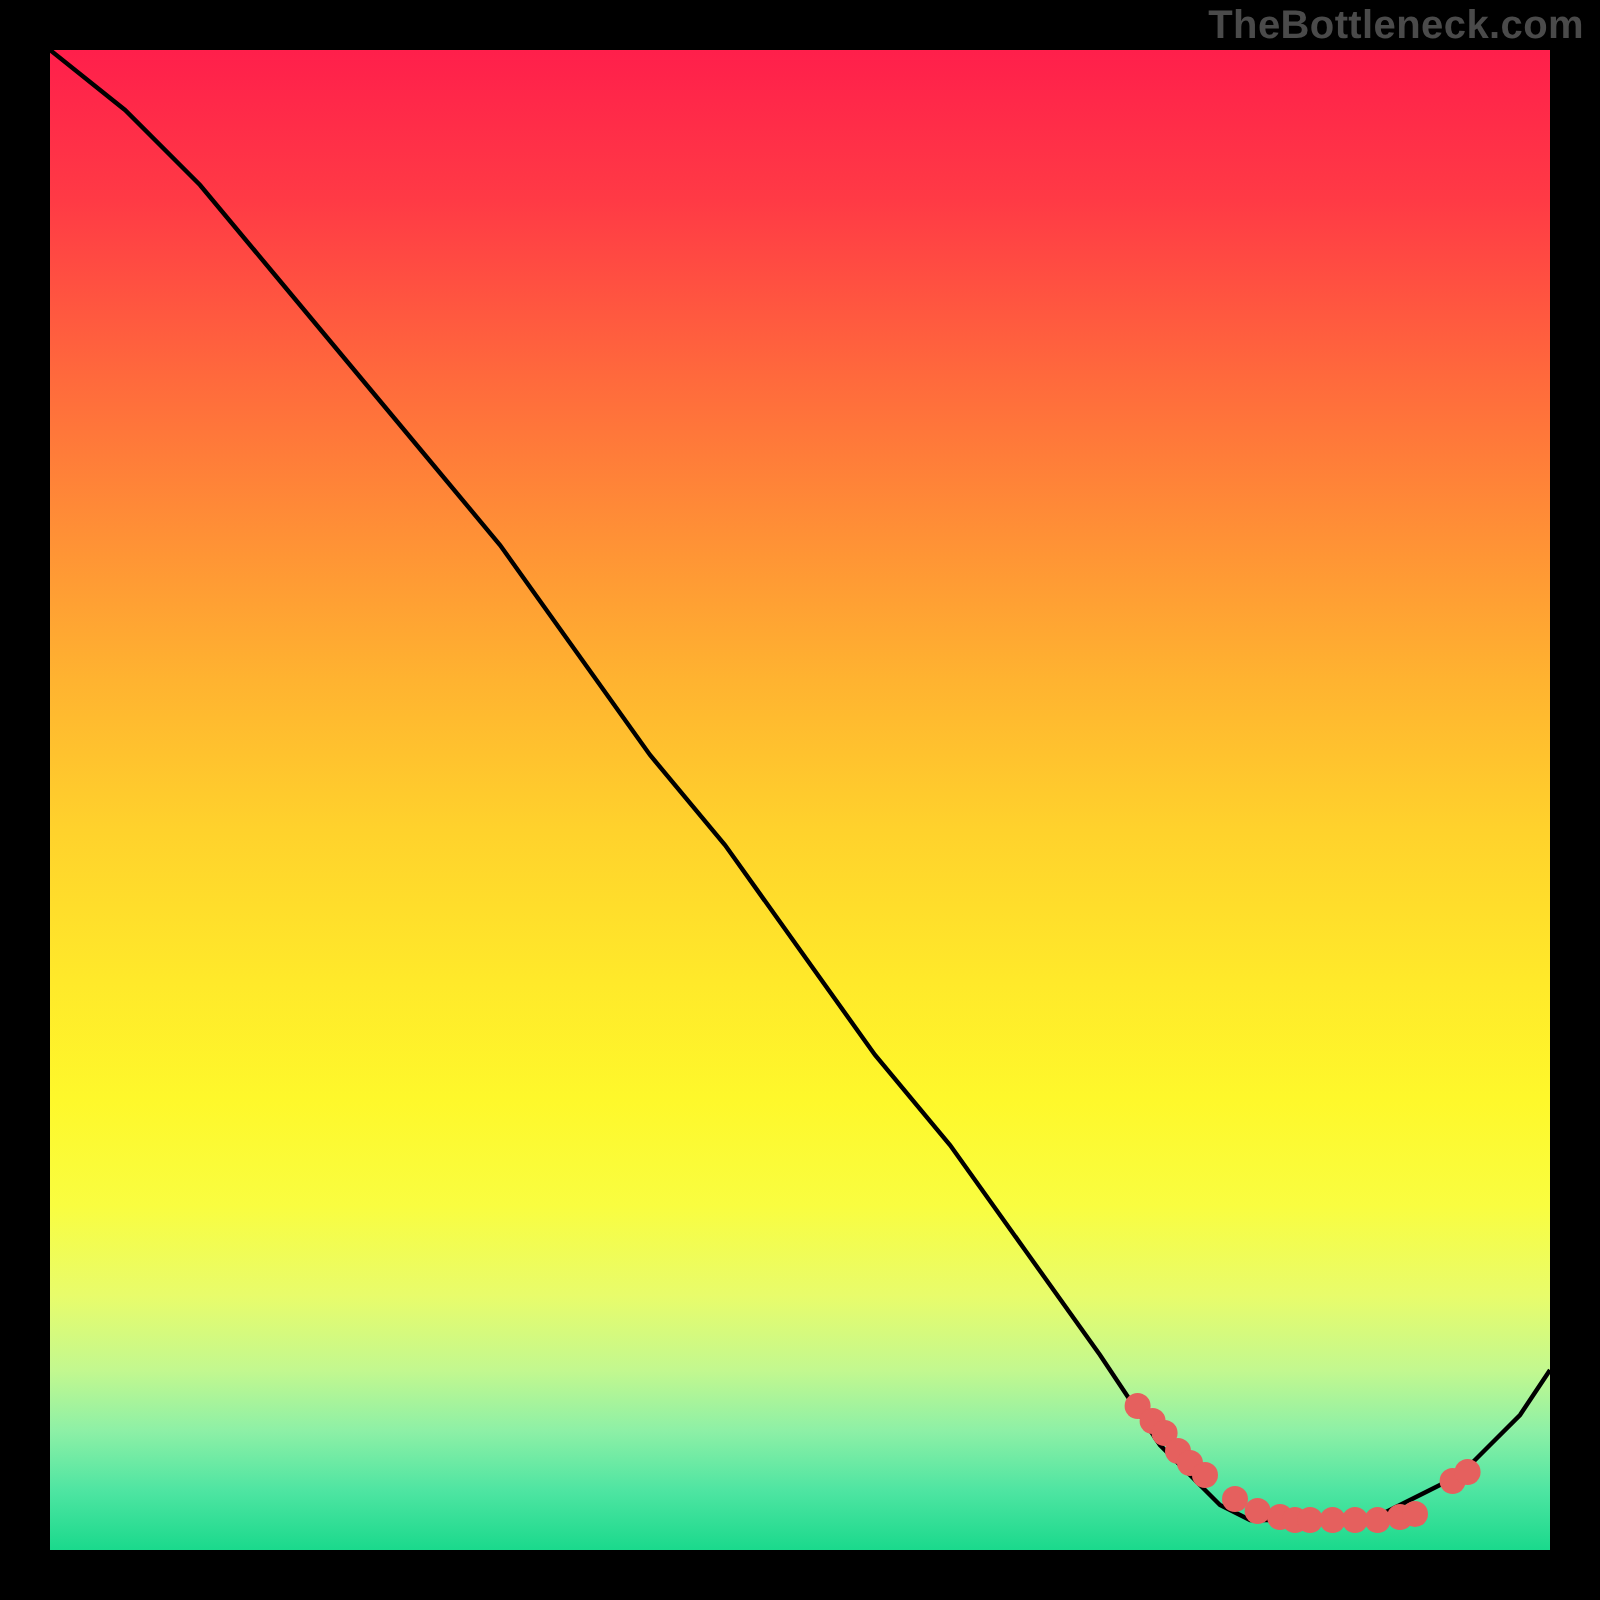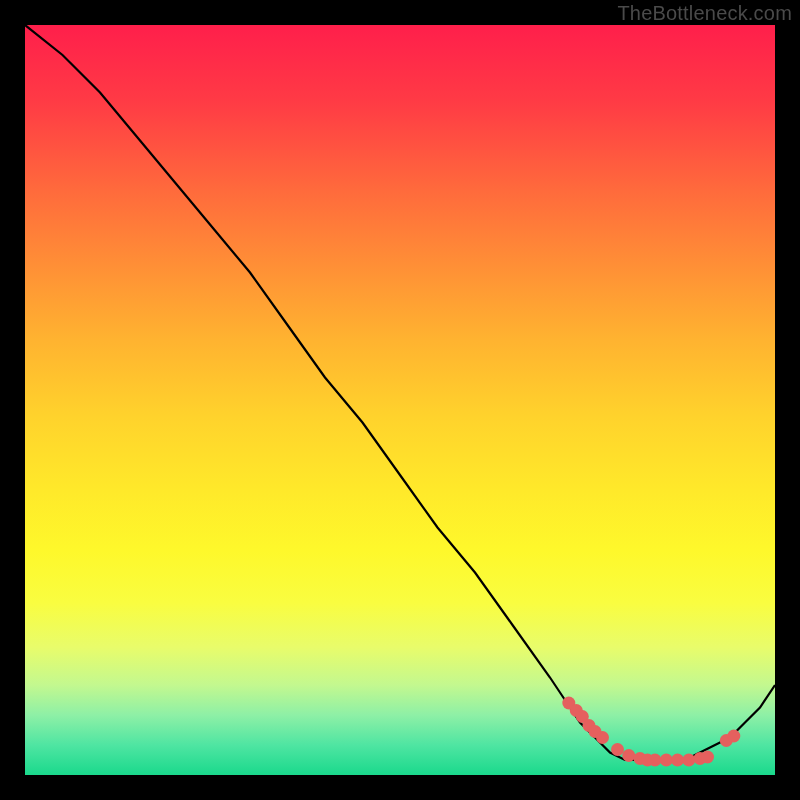--- a/index.html
+++ b/index.html
@@ -16,21 +16,21 @@
     width: 800px;
     height: 800px;
     background: #000;
   }
   .watermark {
     position: absolute;
     top: 2px;
     right: 8px;
     color: #4a4a4a;
     font-size: 20px;
-    font-weight: 400;
+    font-weight: 700;
     letter-spacing: 0.2px;
   }
   .plot-frame {
     position: absolute;
     left: 25px;
     top: 25px;
     width: 750px;
     height: 750px;
     background: linear-gradient(
       to bottom,

